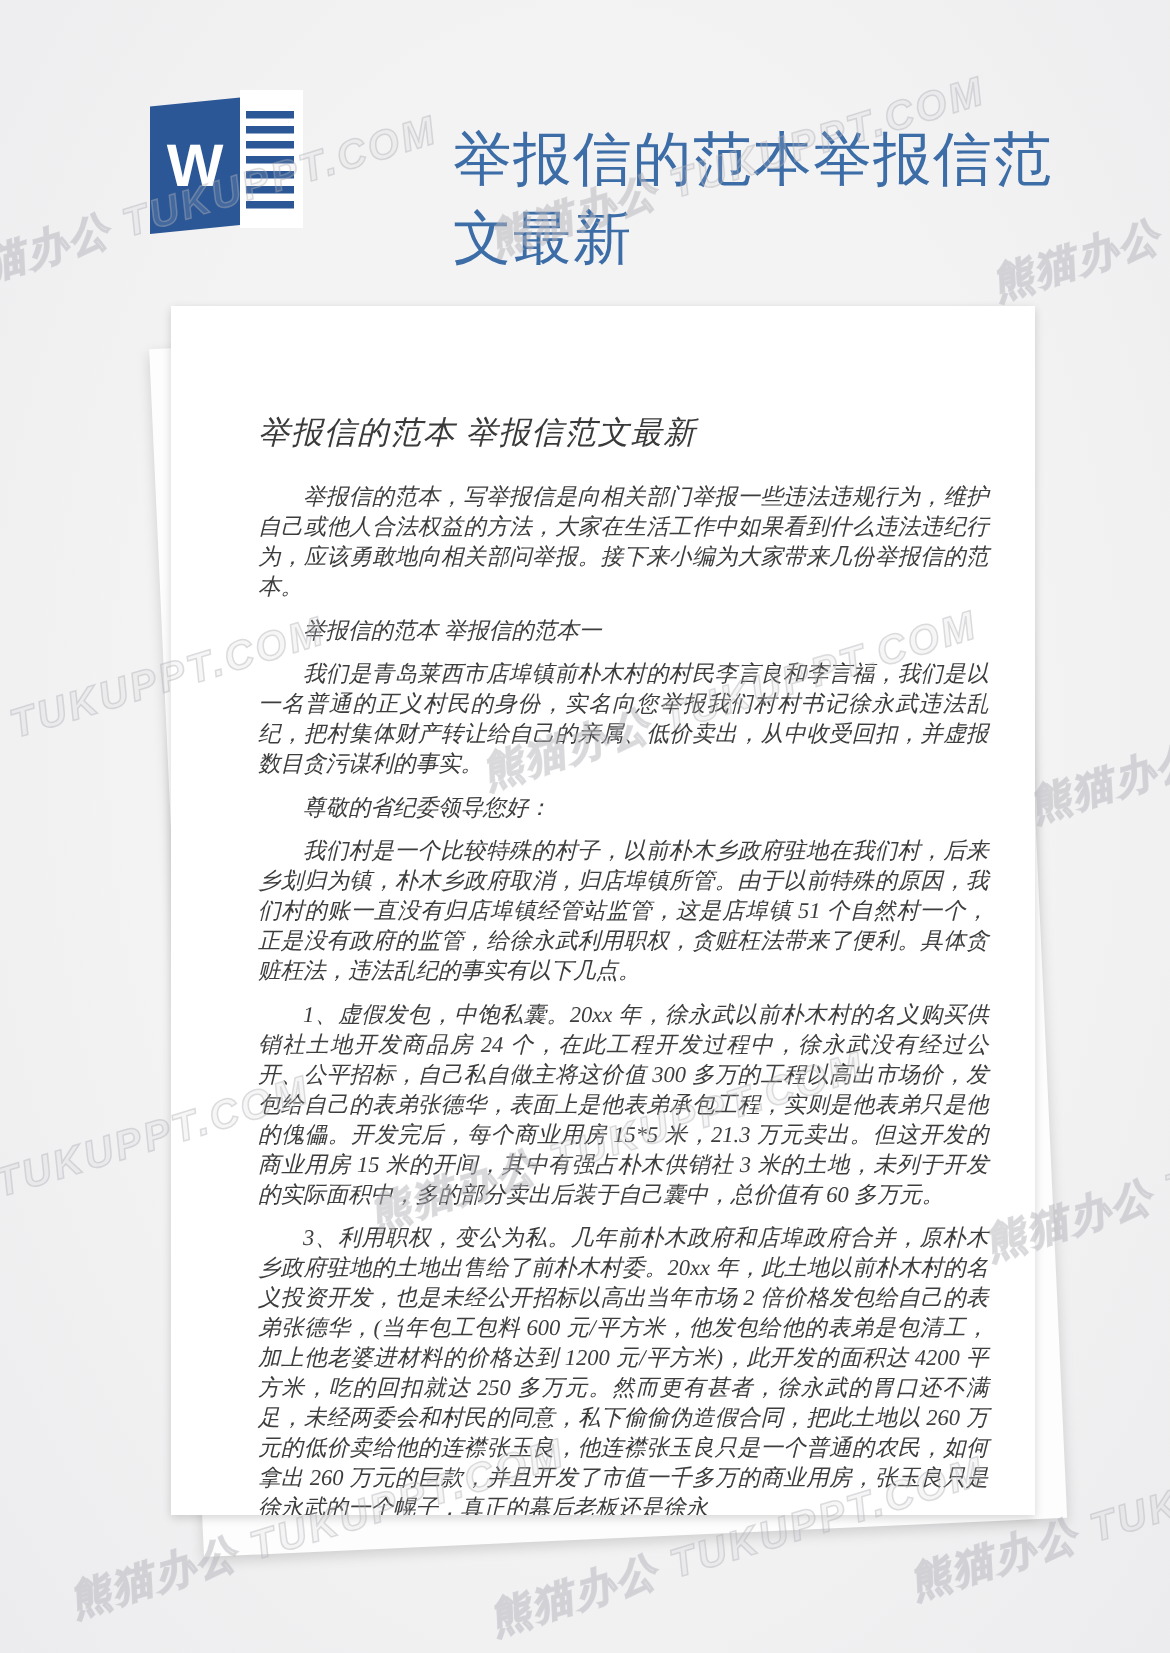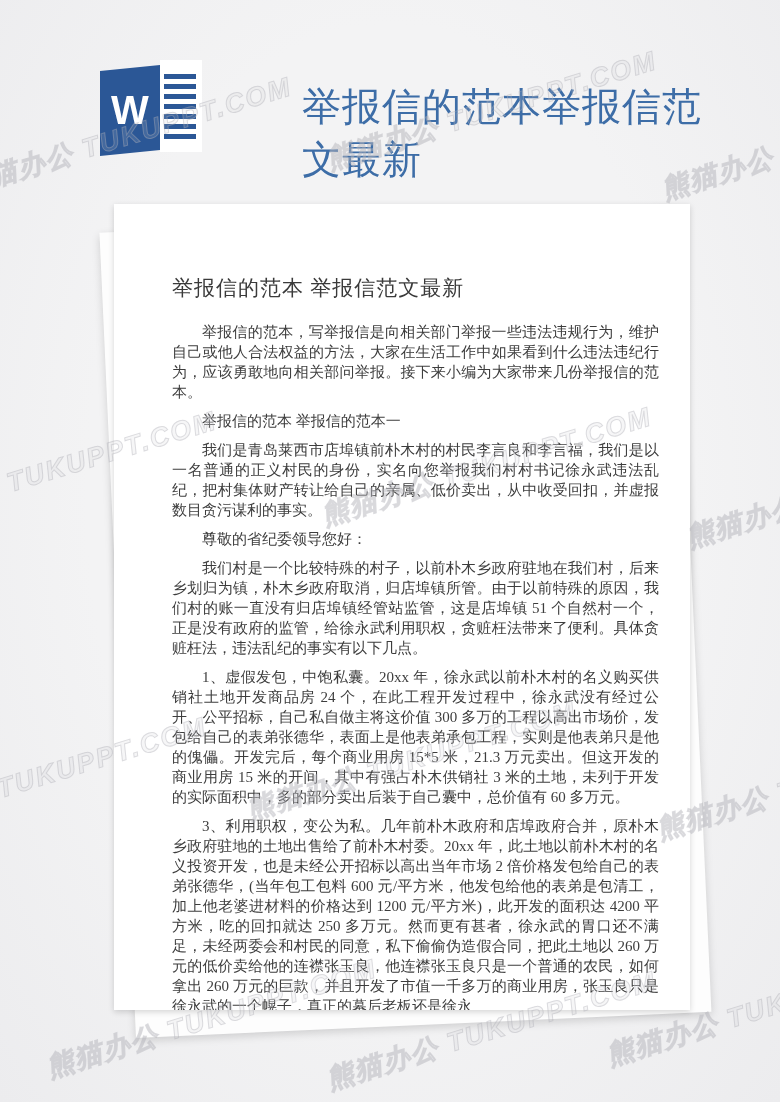--- a/index.html
+++ b/index.html
@@ -49,20 +49,21 @@
     position: absolute;
     left: 114px; top: 204px;
     width: 576px; height: 806px;
     background: #ffffff;
     box-shadow: 0 2px 6px rgba(0,0,0,0.16);
     overflow: hidden;
     z-index: 10;
     box-sizing: border-box;
     padding: 70px 31px 0 58px;
     font-family: "Liberation Serif", "DejaVu Serif", serif;
+    font-style: italic;
   }
   .doc-heading {
     font-size: 21px;
     letter-spacing: 1px;
     color: #3a3a3a;
     font-weight: 400;
     margin: 0 0 20px 0;
   }
   .doc-para {
     margin: 0 0 9px 0;

